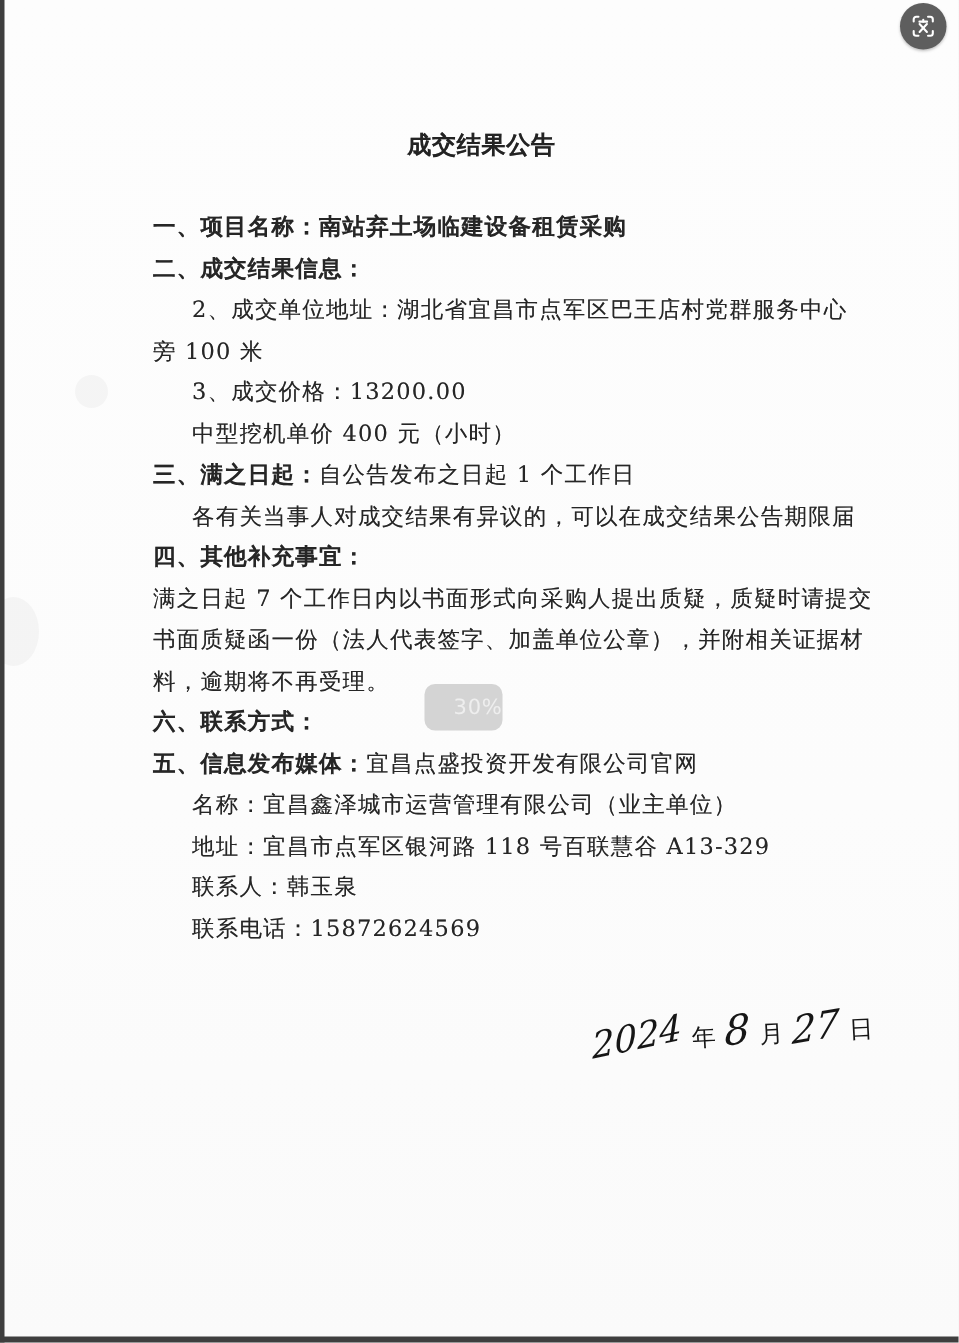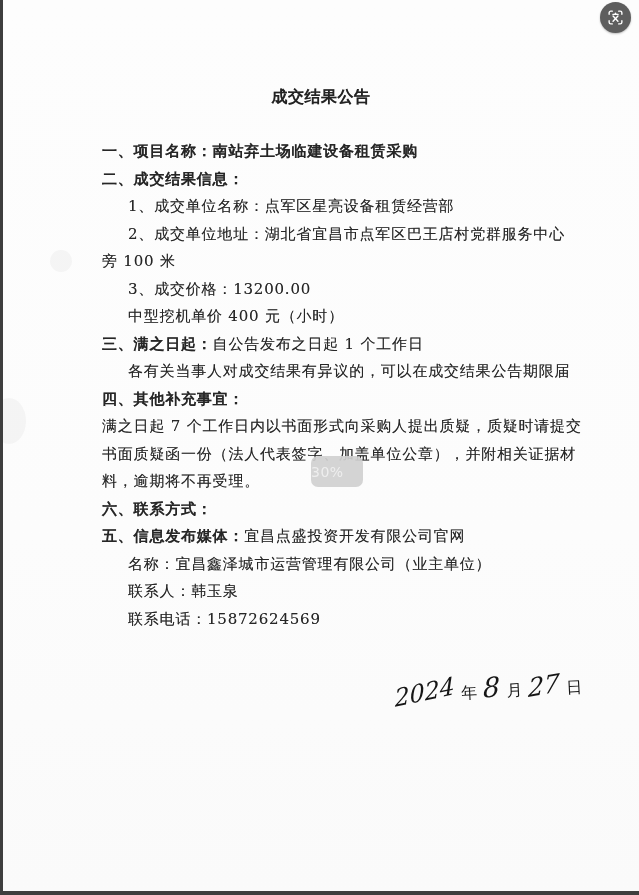--- a/index.html
+++ b/index.html
@@ -21,24 +21,24 @@
   
   .scan-btn{
     position:absolute;left:600px;top:2px;width:31px;height:31px;border-radius:50%;
     background:#5e5e5e;display:flex;align-items:center;justify-content:center;
     box-shadow:0 1px 2px rgba(0,0,0,0.25);cursor:pointer;
   }
   .scan-btn svg{display:block;}
 
   
   .toast{
-    position:absolute;left:311px;top:456px;width:52px;height:31px;border-radius:7px;
+    position:absolute;left:283px;top:456px;width:52px;height:31px;border-radius:7px;
     background:rgba(208,208,208,0.92);
     color:#eeeeee;font-size:14px;font-family:"DejaVu Sans", sans-serif;
-    display:flex;align-items:center;justify-content:flex-start;letter-spacing:0.5px;
+    display:flex;align-items:center;justify-content:flex-end;letter-spacing:0.5px;
     z-index:5;
   }
 
   
   .doc-title{
     position:absolute;left:51px;top:87px;width:540px;text-align:center;
     font-size:16px;font-weight:700;color:#232323;letter-spacing:0.5px;
     text-shadow:0 0 0.4px rgba(0,0,0,0.45);
   }
   .doc-body{
@@ -72,21 +72,20 @@
   <div class="smudge s1"></div>
   <div class="smudge s2"></div>
 
   <div class="doc-title">成交结果公告</div>
 
   <div class="doc-body">
   <div class="line ind0"><span class="b">一、项目名称：南站弃土场临建设备租赁采购</span><span></span></div>
 
   <div class="line ind0"><span class="b">二、成交结果信息：</span><span></span></div>
 
-  <div class="line ind1"><span class="b"></span><span>1、成交单位名称：点军区星亮设备租赁经营部</span></div>
 
   <div class="line ind1"><span class="b"></span><span>2、成交单位地址：湖北省宜昌市点军区巴王店村党群服务中心</span></div>
 
   <div class="line ind0"><span class="b"></span><span>旁 100 米</span></div>
 
   <div class="line ind1"><span class="b"></span><span>3、成交价格：13200.00</span></div>
 
   <div class="line ind1"><span class="b"></span><span>中型挖机单价 400 元（小时）</span></div>
 
   <div class="line ind0"><span class="b">三、满之日起：</span><span>自公告发布之日起 1 个工作日</span></div>
@@ -100,20 +99,21 @@
   <div class="line ind0"><span class="b"></span><span>书面质疑函一份（法人代表签字、加盖单位公章），并附相关证据材</span></div>
 
   <div class="line ind0"><span class="b"></span><span>料，逾期将不再受理。</span></div>
 
   <div class="line ind0"><span class="b">六、联系方式：</span><span></span></div>
 
   <div class="line ind0"><span class="b">五、信息发布媒体：</span><span>宜昌点盛投资开发有限公司官网</span></div>
 
   <div class="line ind1"><span class="b"></span><span>名称：宜昌鑫泽城市运营管理有限公司（业主单位）</span></div>
 
+  <div class="line ind1"><span class="b"></span><span>地址：宜昌市点军区银河路 118 号百联慧谷 A13-329</span></div>
 
   <div class="line ind1"><span class="b"></span><span>联系人：韩玉泉</span></div>
 
   <div class="line ind1"><span class="b"></span><span>联系电话：15872624569</span></div>
 </div>
 
   <div class="date">
       <span class="num">2024</span>
       <span class="cjk">年</span>
       <span class="num">8</span>

